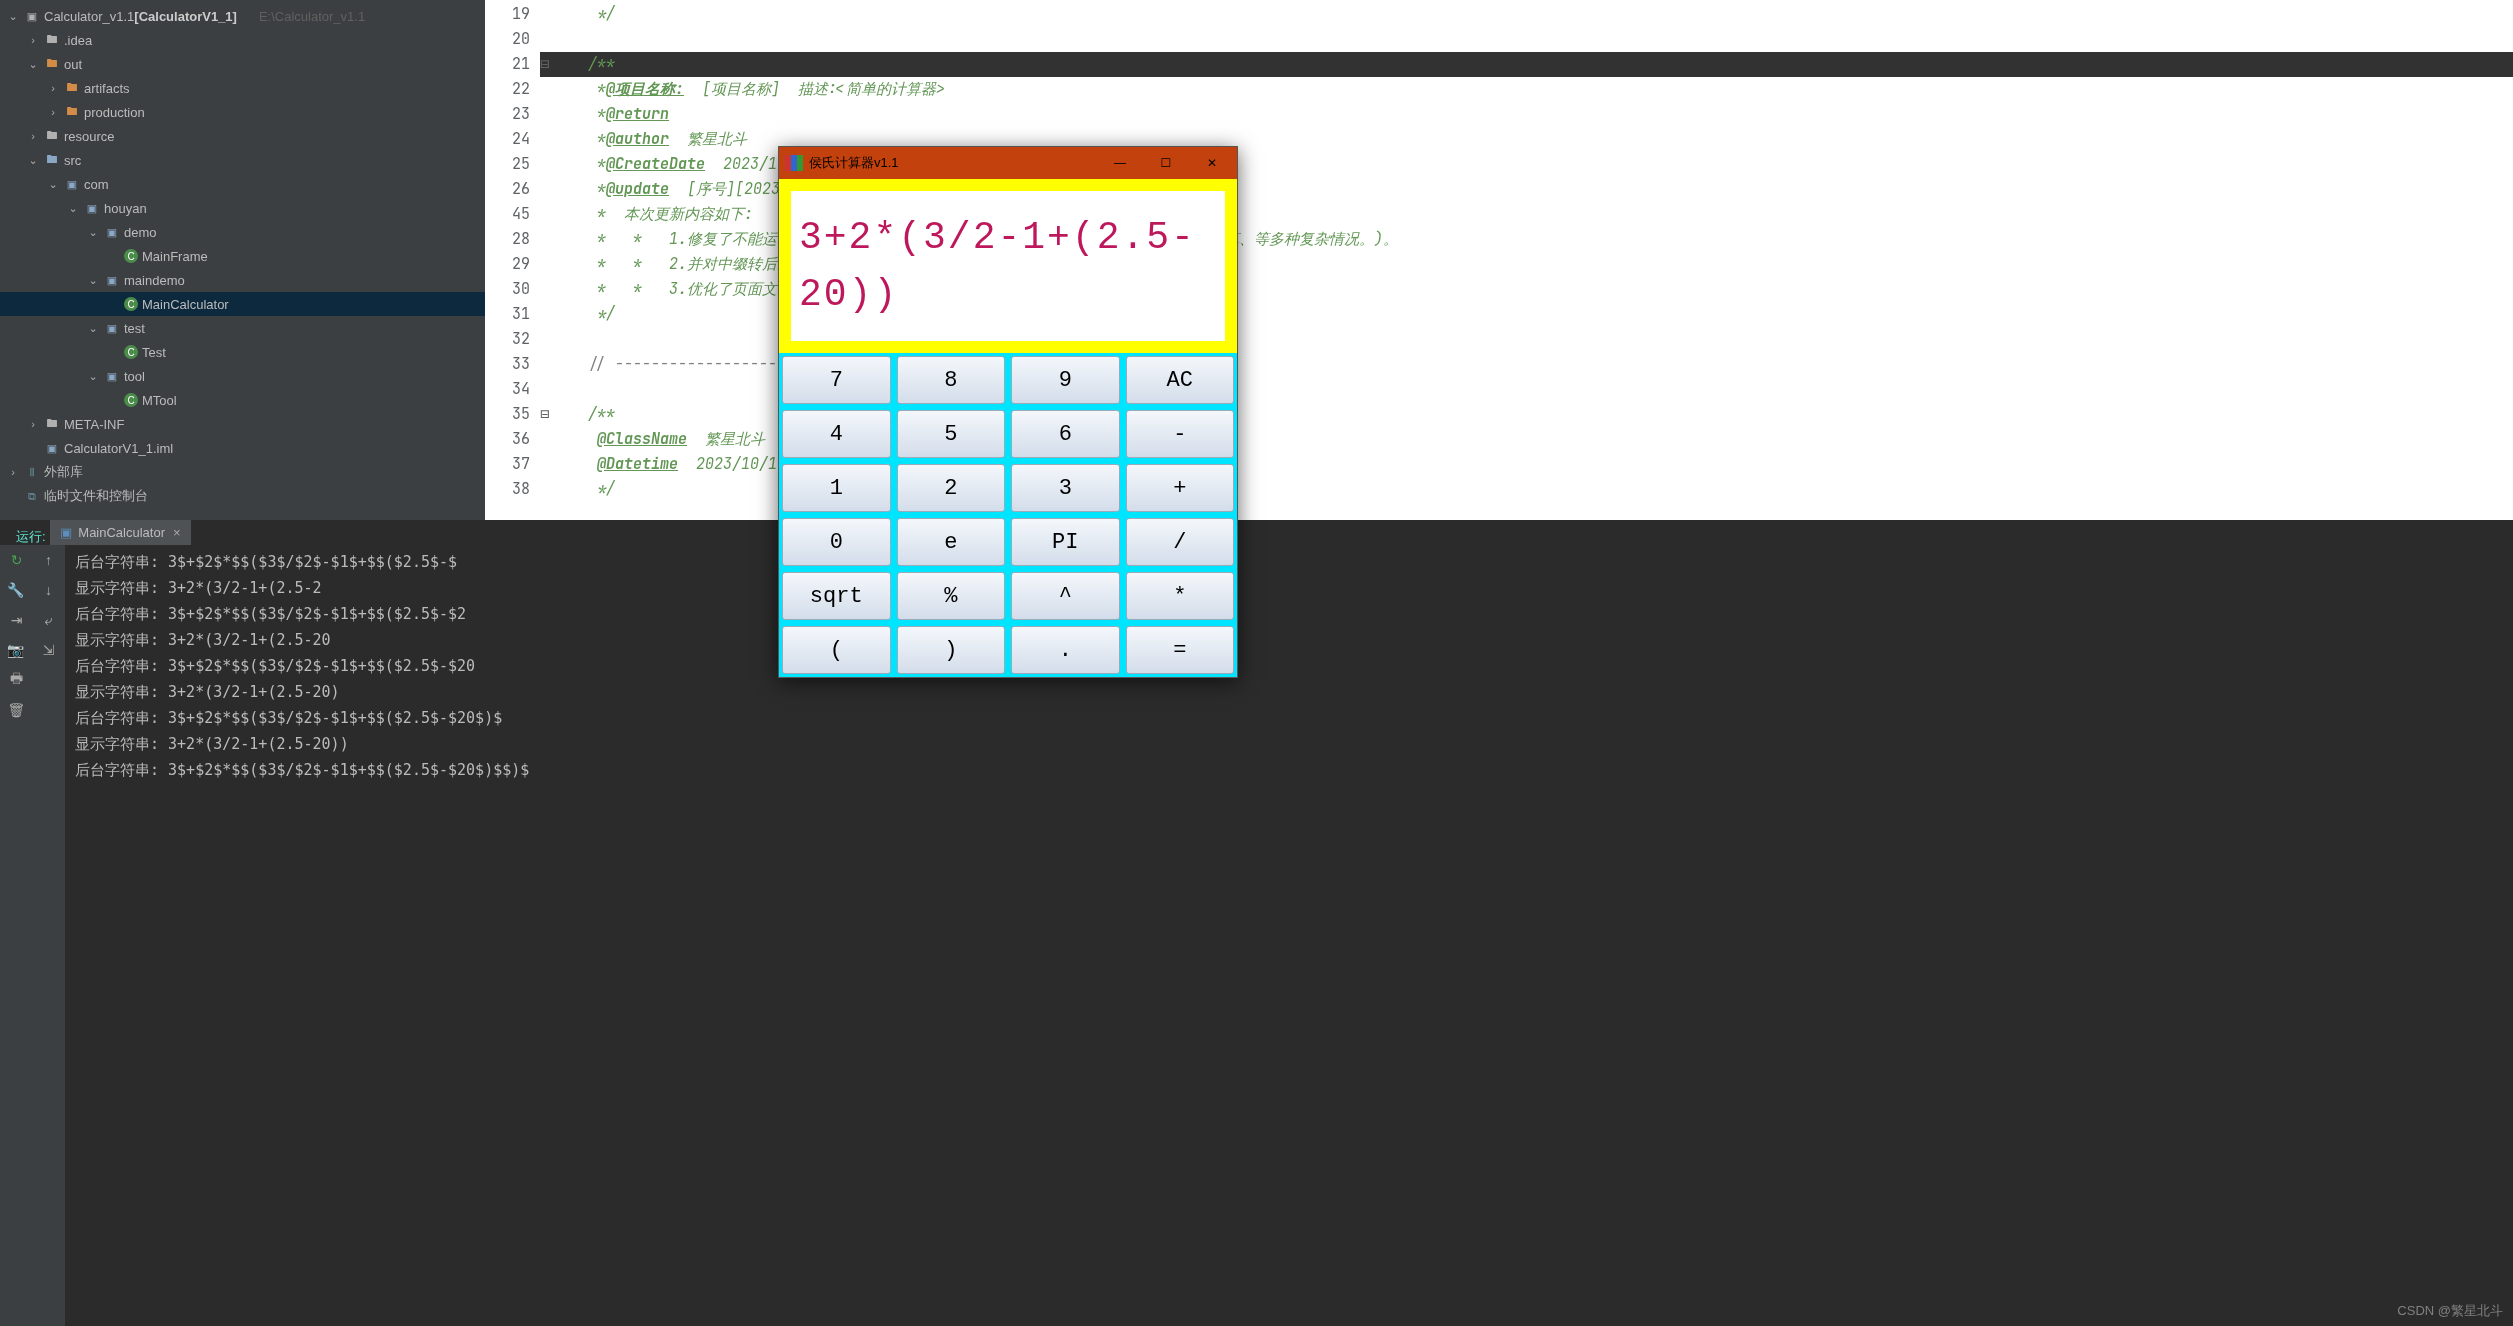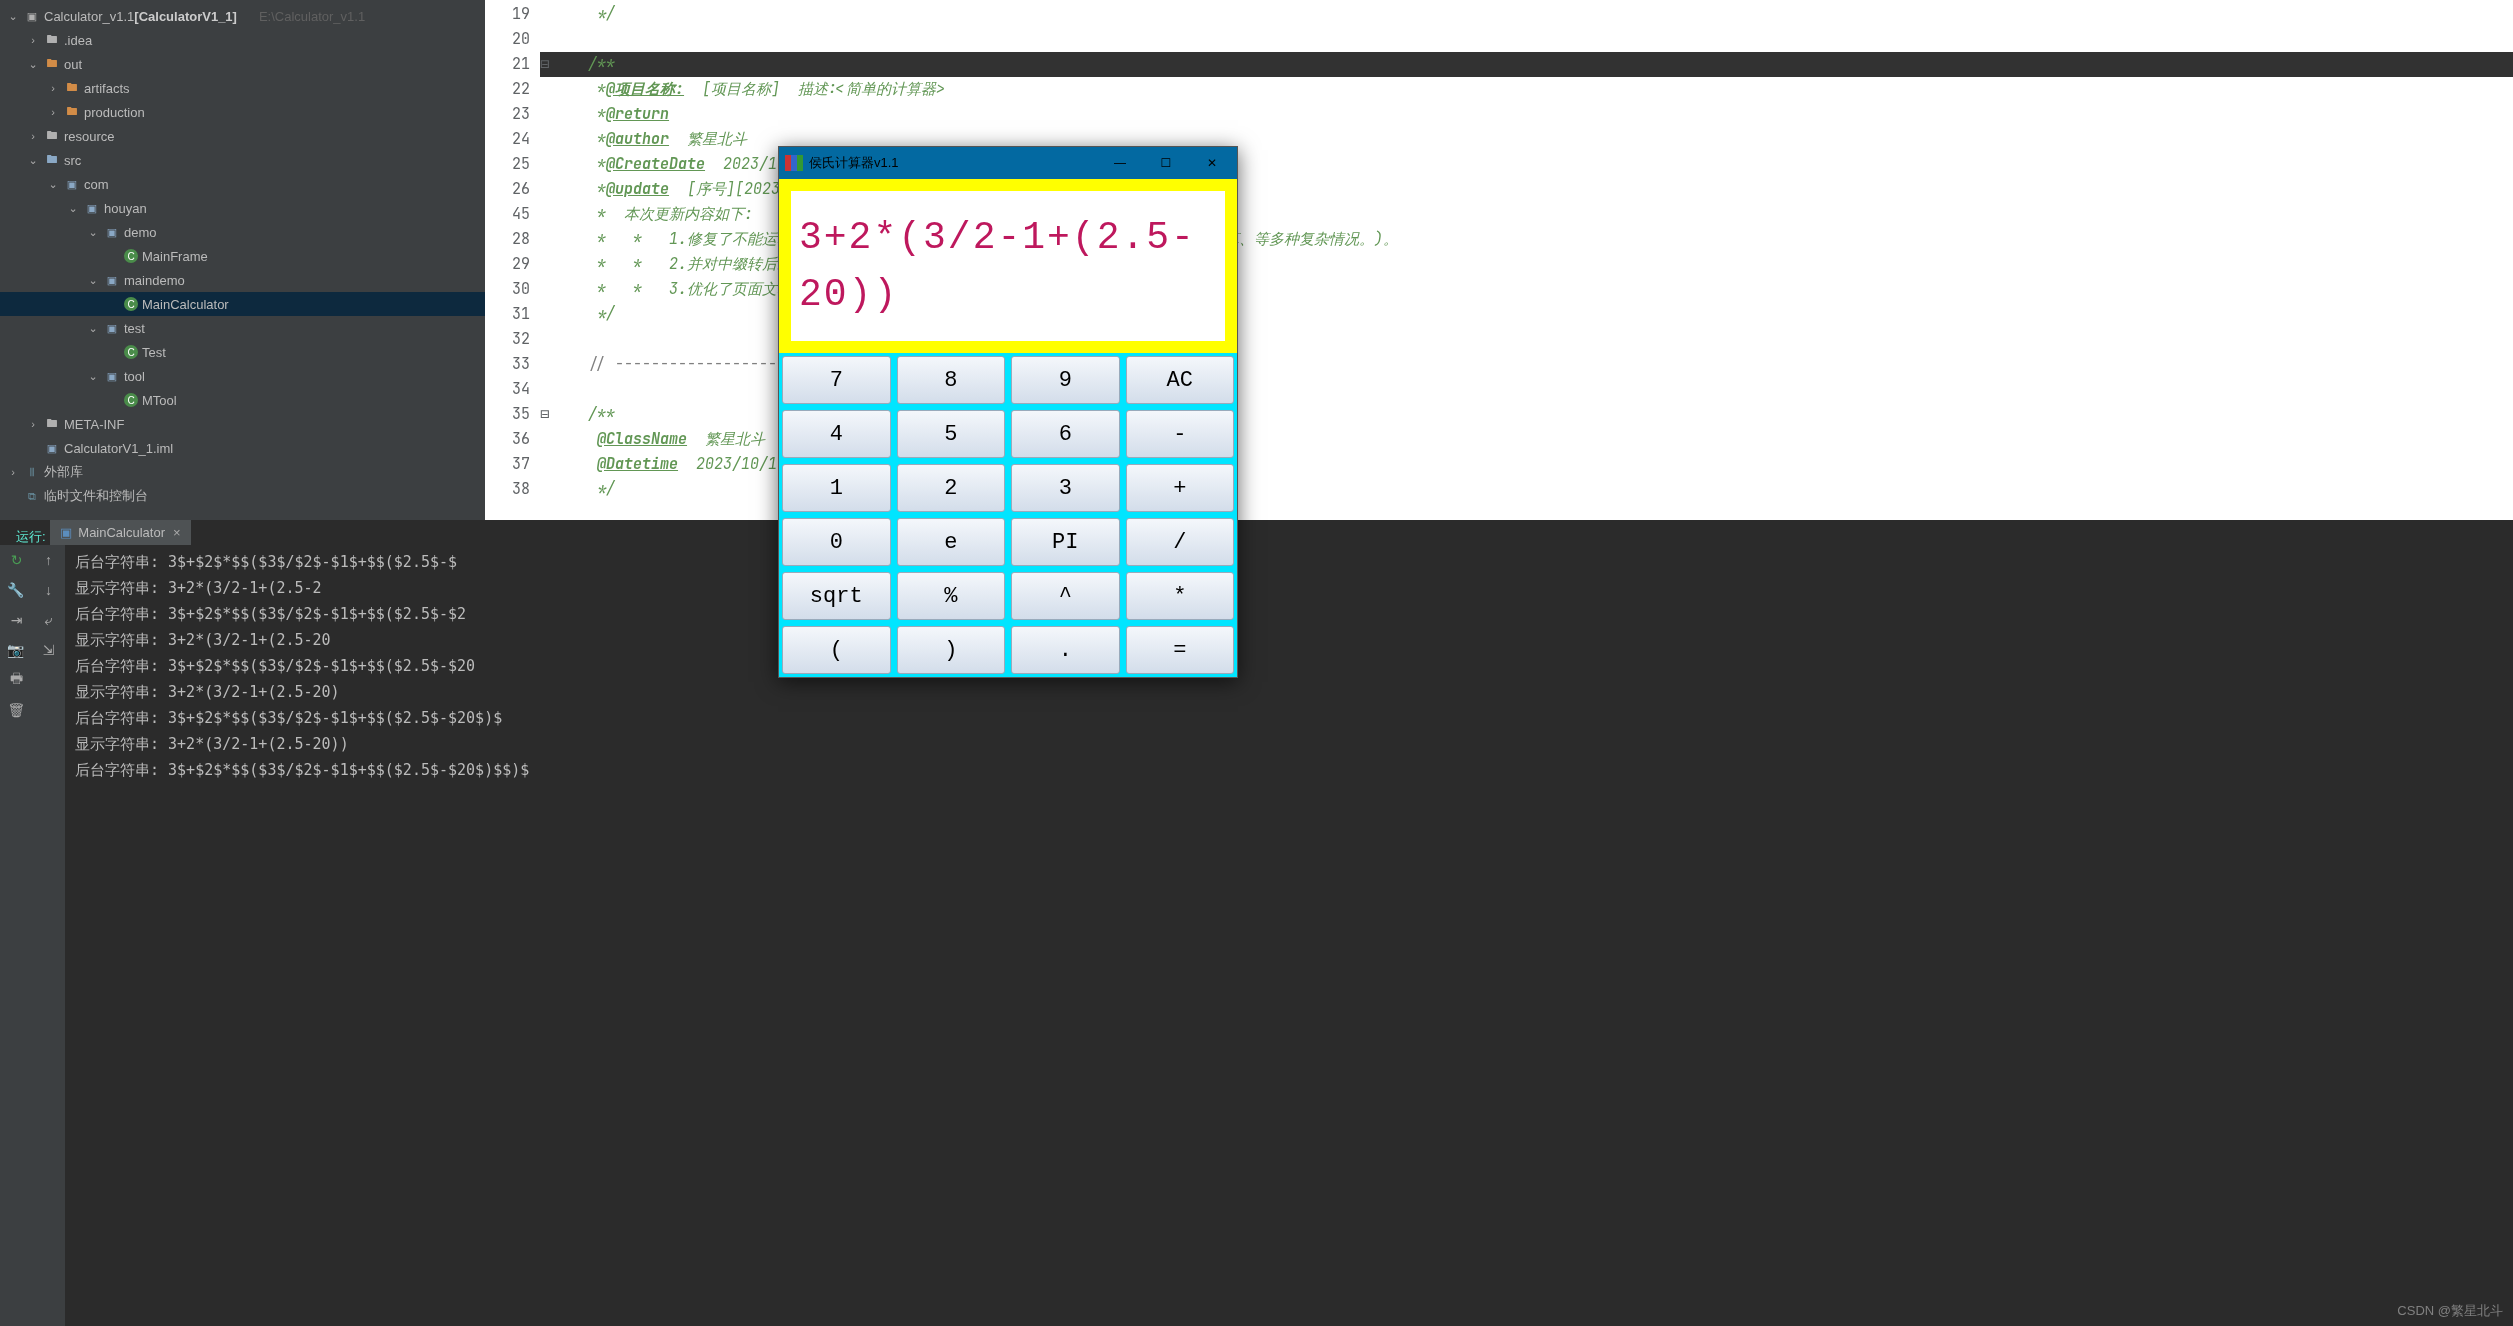--- a/index.html
+++ b/index.html
@@ -38,21 +38,21 @@
   .run-tab { position: absolute; left: 50px; top: 520px; height: 25px; background: #4e5254; display: flex; align-items: center; padding: 0 10px; font-size: 13px; }
   .run-tab .x { margin-left: 8px; color: #aaa; }
   .run-tool { position: absolute; left: 0; top: 545px; width: 65px; bottom: 0; background: #3c3f41; display: flex; flex-direction: column; align-items: center; padding-top: 6px; gap: 12px; }
   .run-tool .trow { display: flex; gap: 14px; }
   .tb { width: 18px; height: 18px; display: inline-flex; align-items: center; justify-content: center; color: #aaa; font-size: 14px; }
   .tb.green { color: #499c54; }
   .console { position: absolute; left: 65px; top: 545px; right: 0; bottom: 0; background: #2b2b2b; font-family: Consolas, monospace; font-size: 15px; color: #bbb; padding: 4px 10px; line-height: 26px; white-space: pre; }
 
   
   .calc-window { position: absolute; left: 778px; top: 146px; width: 460px; background: #fff; border: 1px solid #555; box-shadow: 0 4px 20px rgba(0,0,0,0.6); }
-  .titlebar { height: 32px; display: flex; align-items: center; padding: 0 2px 0 6px; background: #0369a1; font-size: 13px; color: #000; }
+  .titlebar { height: 32px; display: flex; align-items: center; padding: 0 2px 0 6px; background: #c2410c; font-size: 13px; color: #000; }
   .titlebar .appicon { width: 18px; height: 16px; margin-right: 6px; background: linear-gradient(90deg,#c33 33%, #36c 33% 66%, #393 66%); }
   .titlebar .title { flex: 1; }
   .winbtn { width: 46px; height: 30px; display: flex; align-items: center; justify-content: center; color: #000; font-size: 12px; }
   .display-wrap { background: #ffff00; padding: 12px; }
   .display { background: #fff; min-height: 140px; padding: 18px 8px; font-family: "SimSun","Courier New",monospace; font-size: 38px; color: #be185d; letter-spacing: 2px; word-break: break-all; line-height: 1.5; }
   .keys { background: #00e5ff; padding: 3px; display: grid; grid-template-columns: repeat(4,1fr); gap: 6px; }
   .key { background: linear-gradient(#f4f7fb, #d3ddea); border: 1px solid #9ab; border-radius: 3px; height: 48px; display: flex; align-items: center; justify-content: center; font-family: "SimSun","Courier New",monospace; font-size: 22px; color: #000; }
 
   .watermark { position: absolute; right: 10px; bottom: 6px; color: #808080; font-size: 13px; }
 </style>

